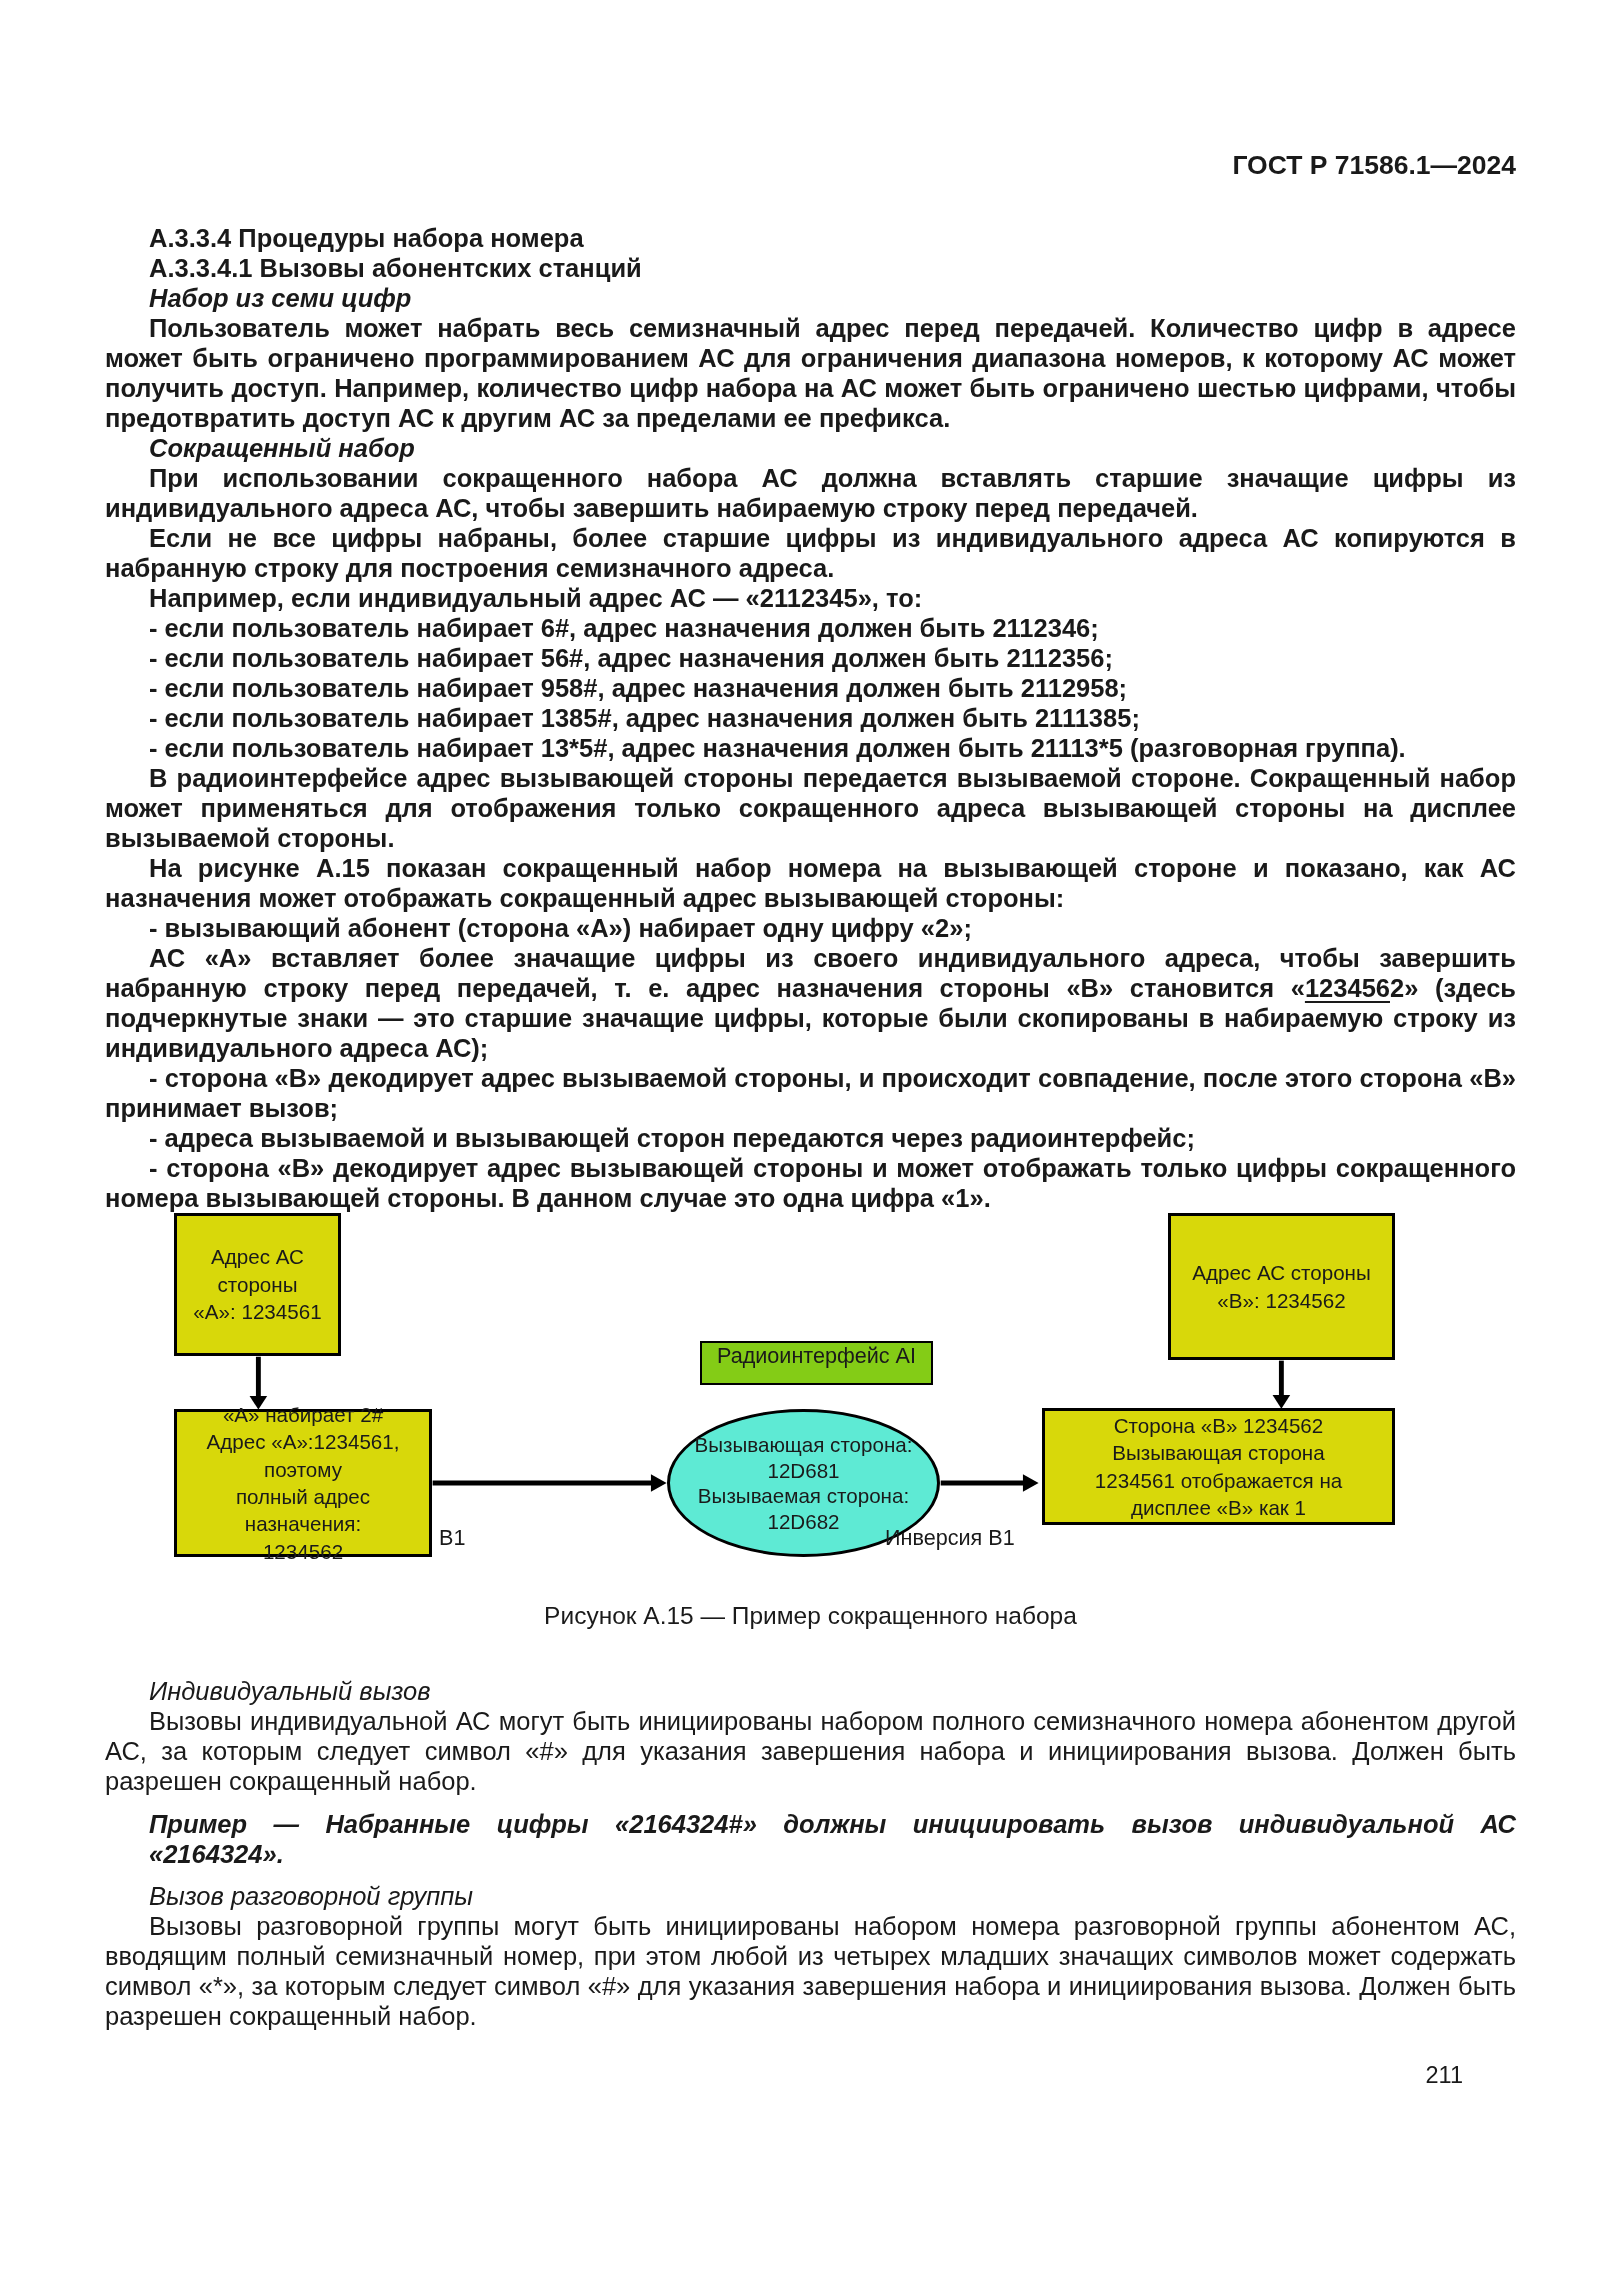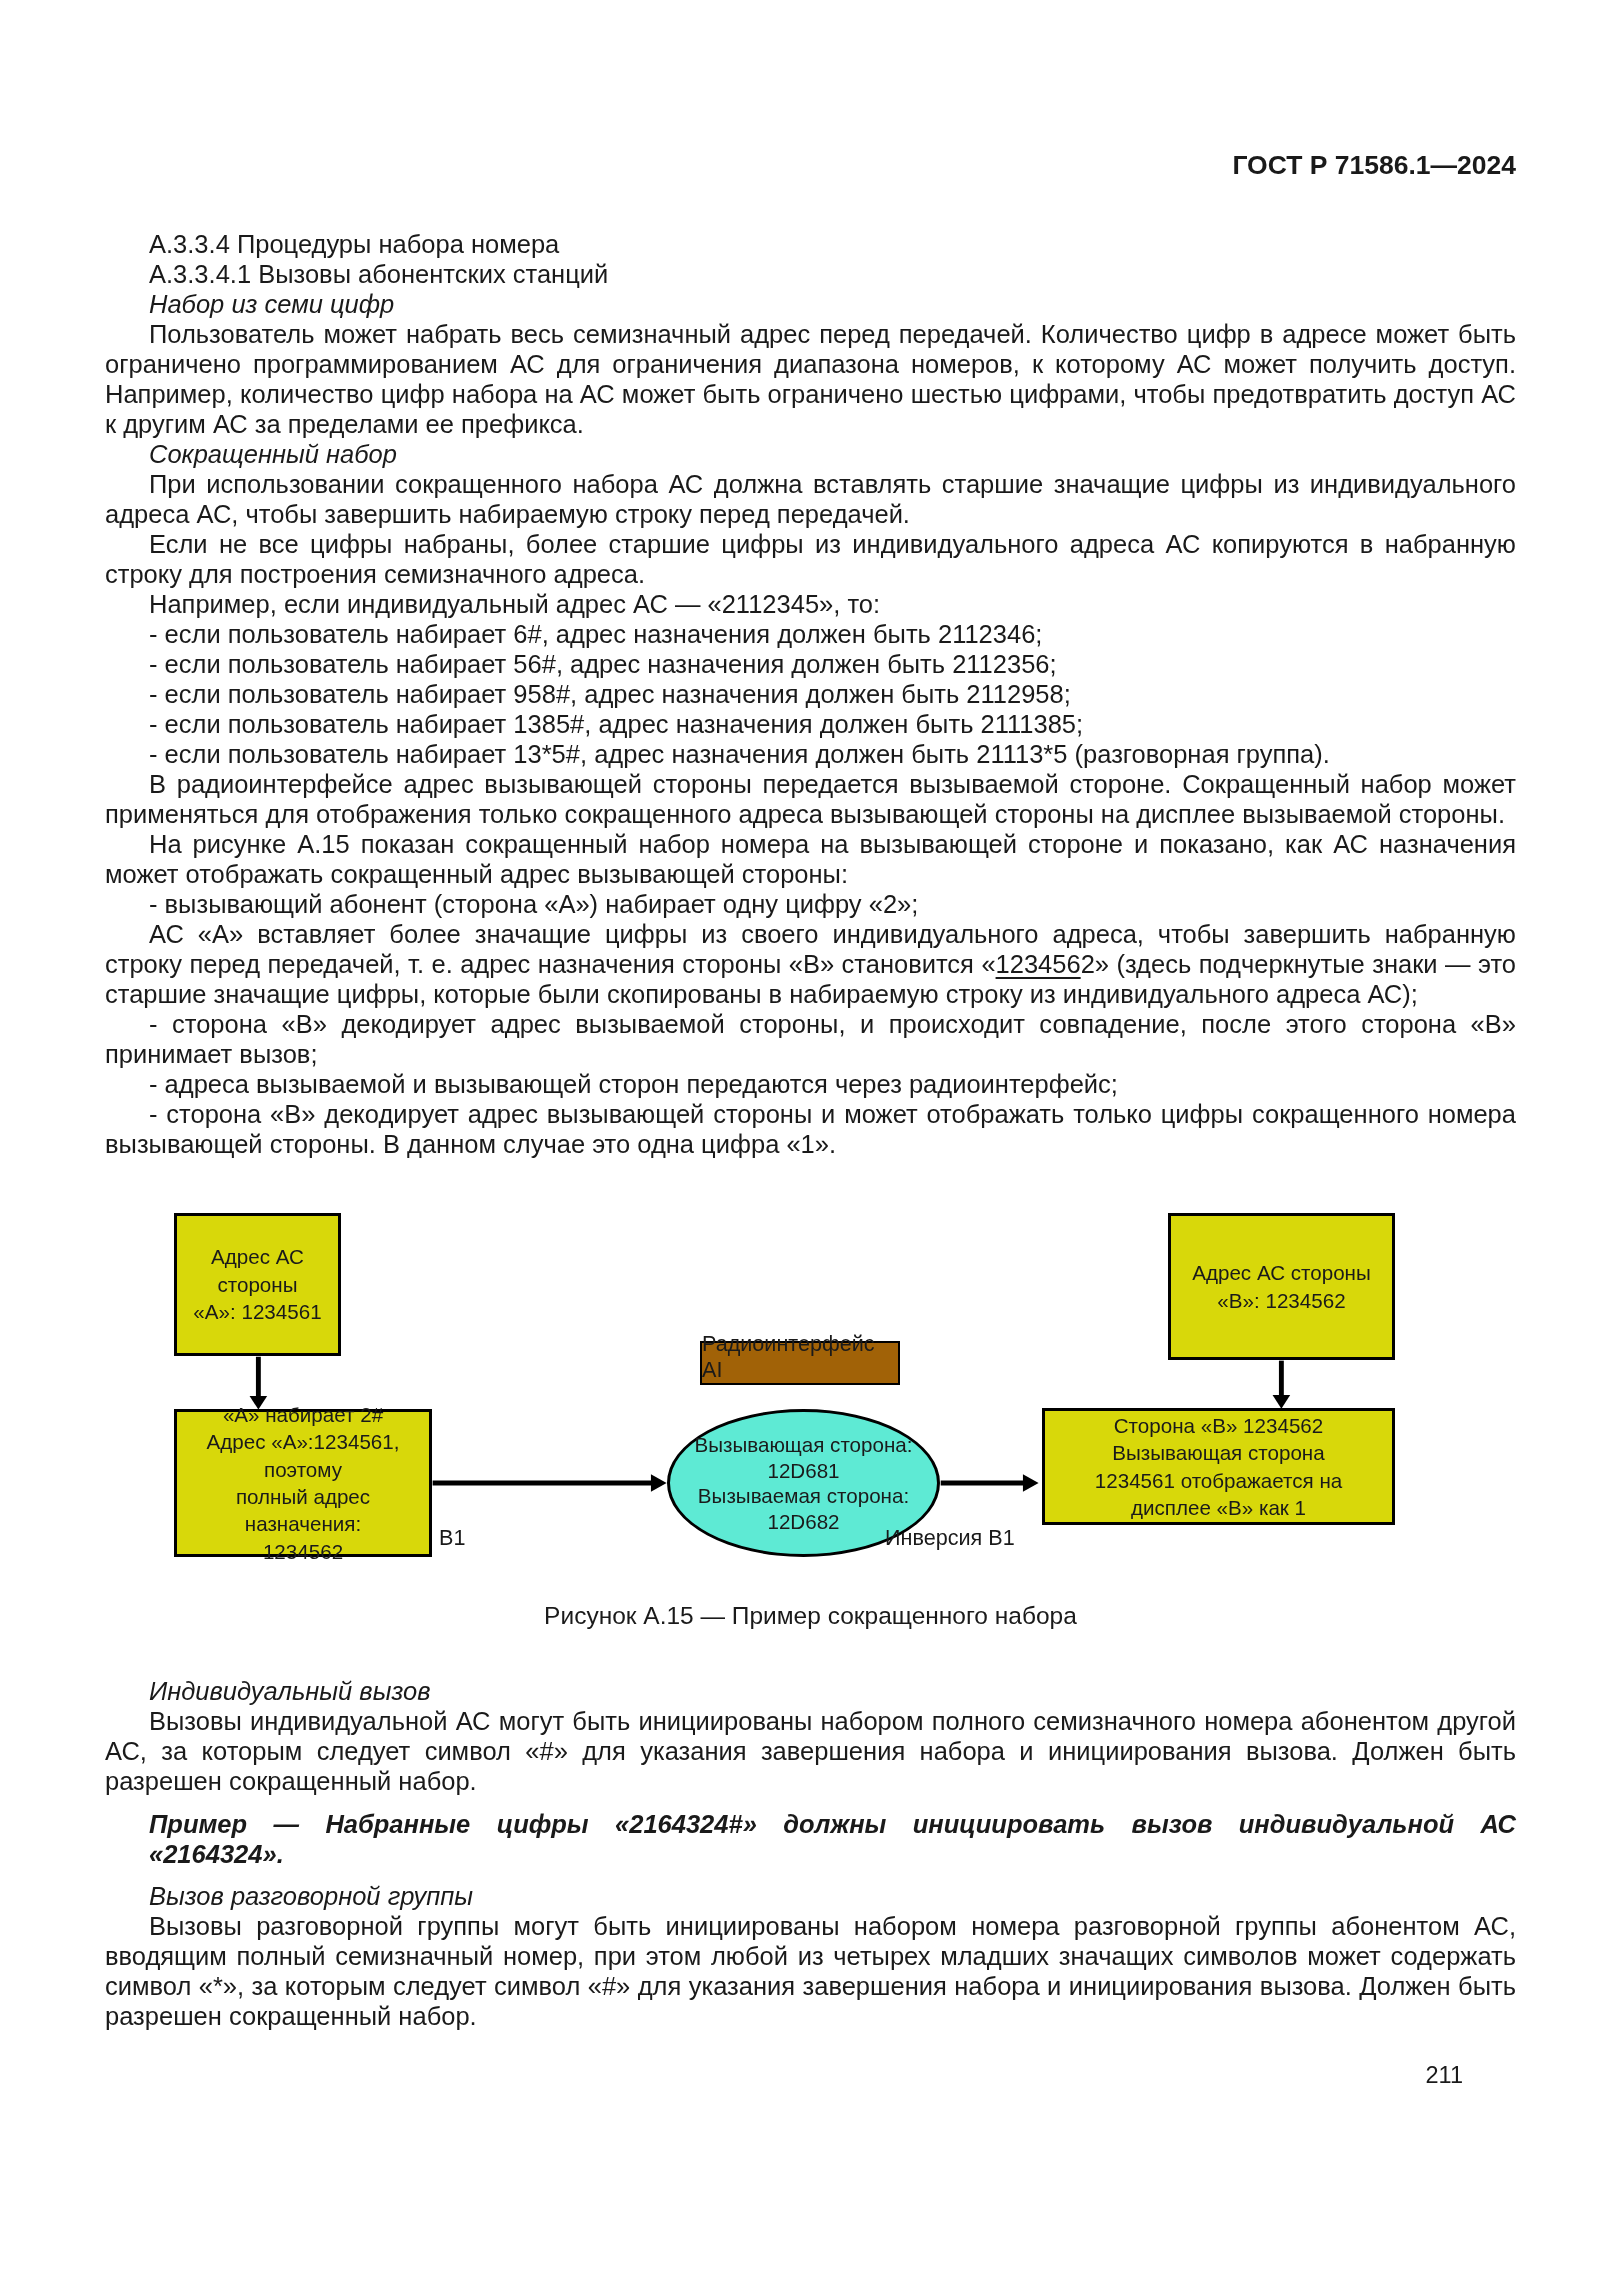--- a/index.html
+++ b/index.html
@@ -14,21 +14,21 @@
     overflow:hidden;
   }
   .running-header {
     position:absolute; top:150px; left:105px; width:1411px;
     text-align:right; font-weight:bold; font-size:26.5px;
   }
   .text-block {
     position:absolute; left:105px; width:1411px;
     font-size:25.5px; line-height:30px; text-align:justify;
   }
-  .block-1 { top:229px; }
+  .block-1 { top:223px;font-weight:bold; }
   .block-2 { top:1676px; }
   .text-block p { margin:0; text-indent:44px; }
   .sub { font-style:italic; }
   .u { text-decoration:underline; text-underline-offset:3.9px; text-decoration-thickness:2px; }
   .example { font-weight:bold; font-style:italic; margin:12.7px 0 12.7px 0 !important; }
   .example-line1 { display:block; text-indent:44px; text-align:justify; text-align-last:justify; }
   .example-line2 { display:block; }
   .caption {
     position:absolute; top:1602px; left:105px; width:1411px;
     text-align:center; font-size:24.5px;
@@ -53,23 +53,23 @@
   #box-b1 { left:1168px; top:1213px; width:227px; height:147px; }
   #box-b2 { left:1042px; top:1408px; width:353px; height:117px; }
   .fig-ellipse {
     position:absolute; left:667px; top:1409px; width:273px; height:148px;
     border:3.9px solid #000; border-radius:50%; background:#5eead4;
     display:flex; flex-direction:column; align-items:center; justify-content:center;
     text-align:center; font-size:20.6px; line-height:25.5px;
   }
   .fig-ellipse span { display:block; }
   .fig-ai {
-    position:absolute; left:700px; top:1341px; width:200px; height:44px;
-    border:2.9px solid #000; background:#a16207;
-    display:flex; align-items:flex-end; justify-content:center;
+    position:absolute; left:700px; top:1341px; width:233px; height:44px;
+    border:2.9px solid #000; background:#84cc16;
+    display:flex; align-items:flex-start; justify-content:center;
     font-size:21.6px;
   }
   .fig-label { position:absolute; font-size:21.6px; }
   #label-b1 { left:439px; top:1525px; }
   #label-inv { left:885px; top:1525px; }
   .arrows { position:absolute; left:0; top:1206px; }
 </style>
 </head>
 <body>
 

